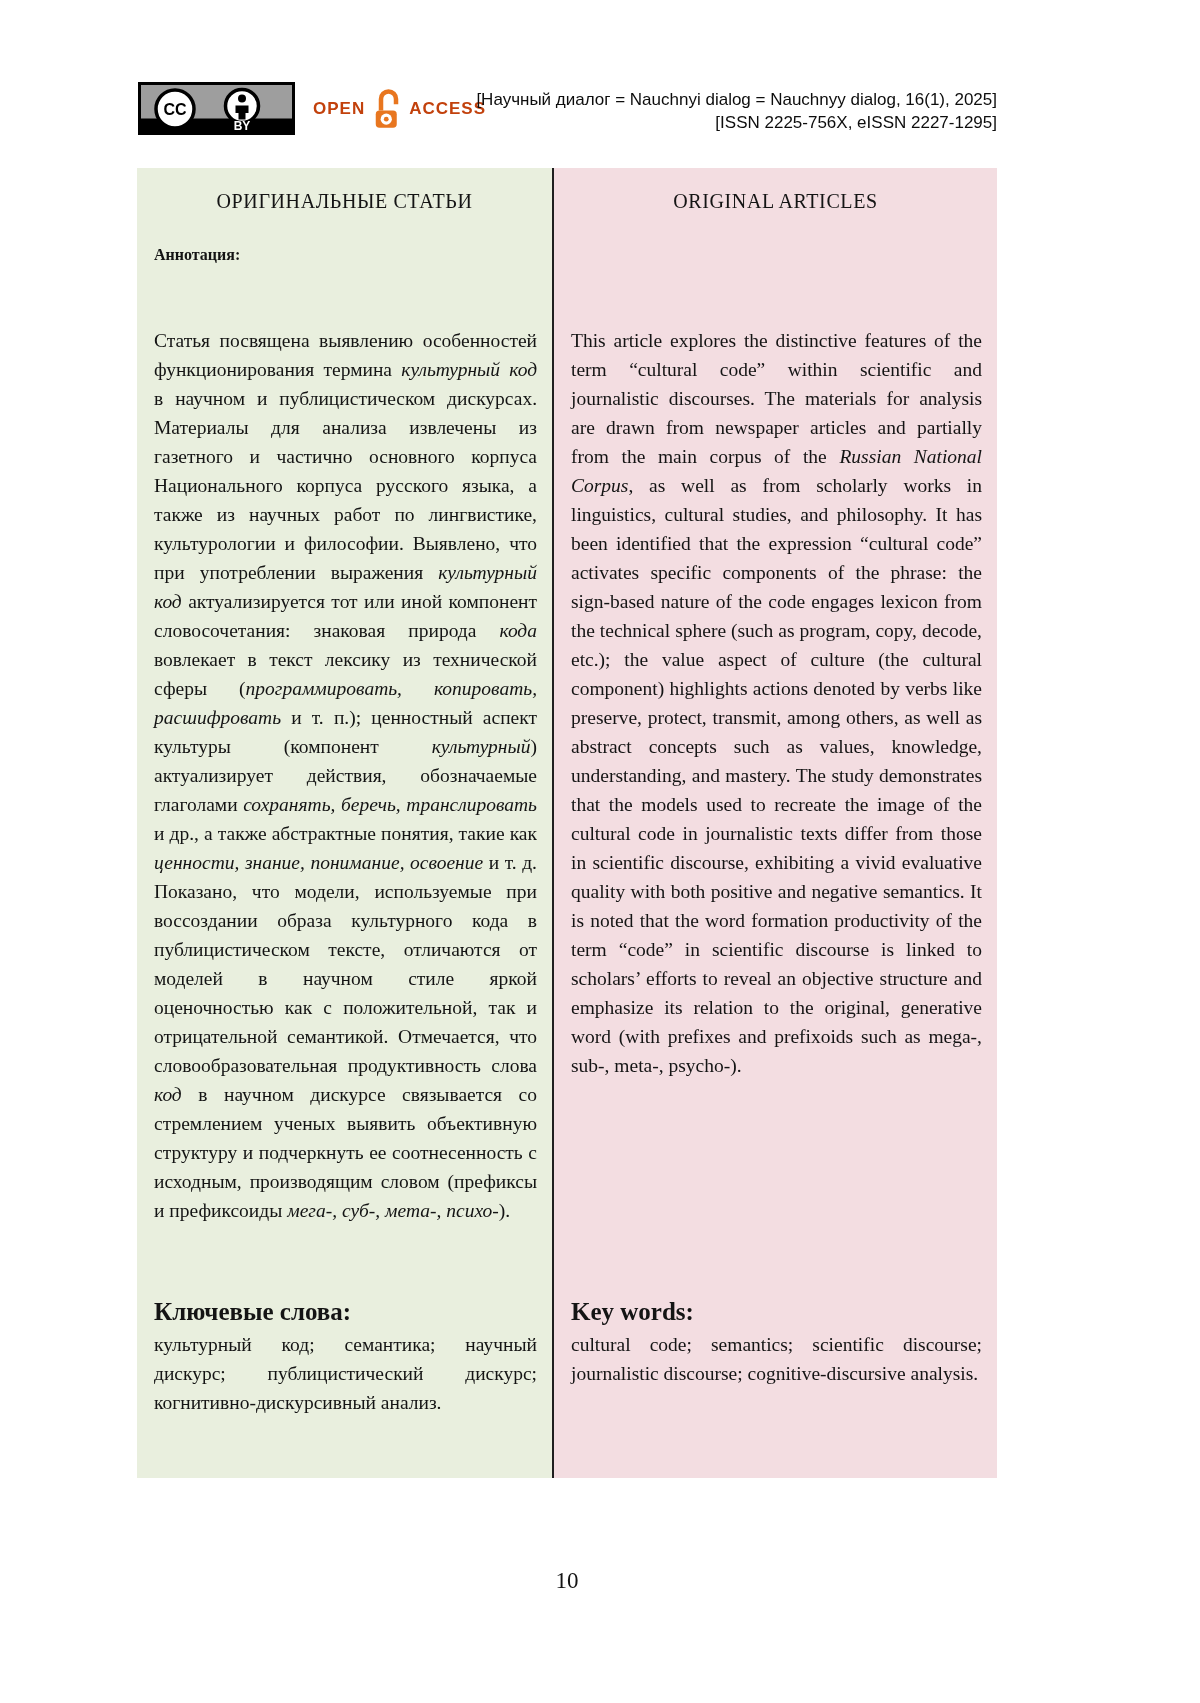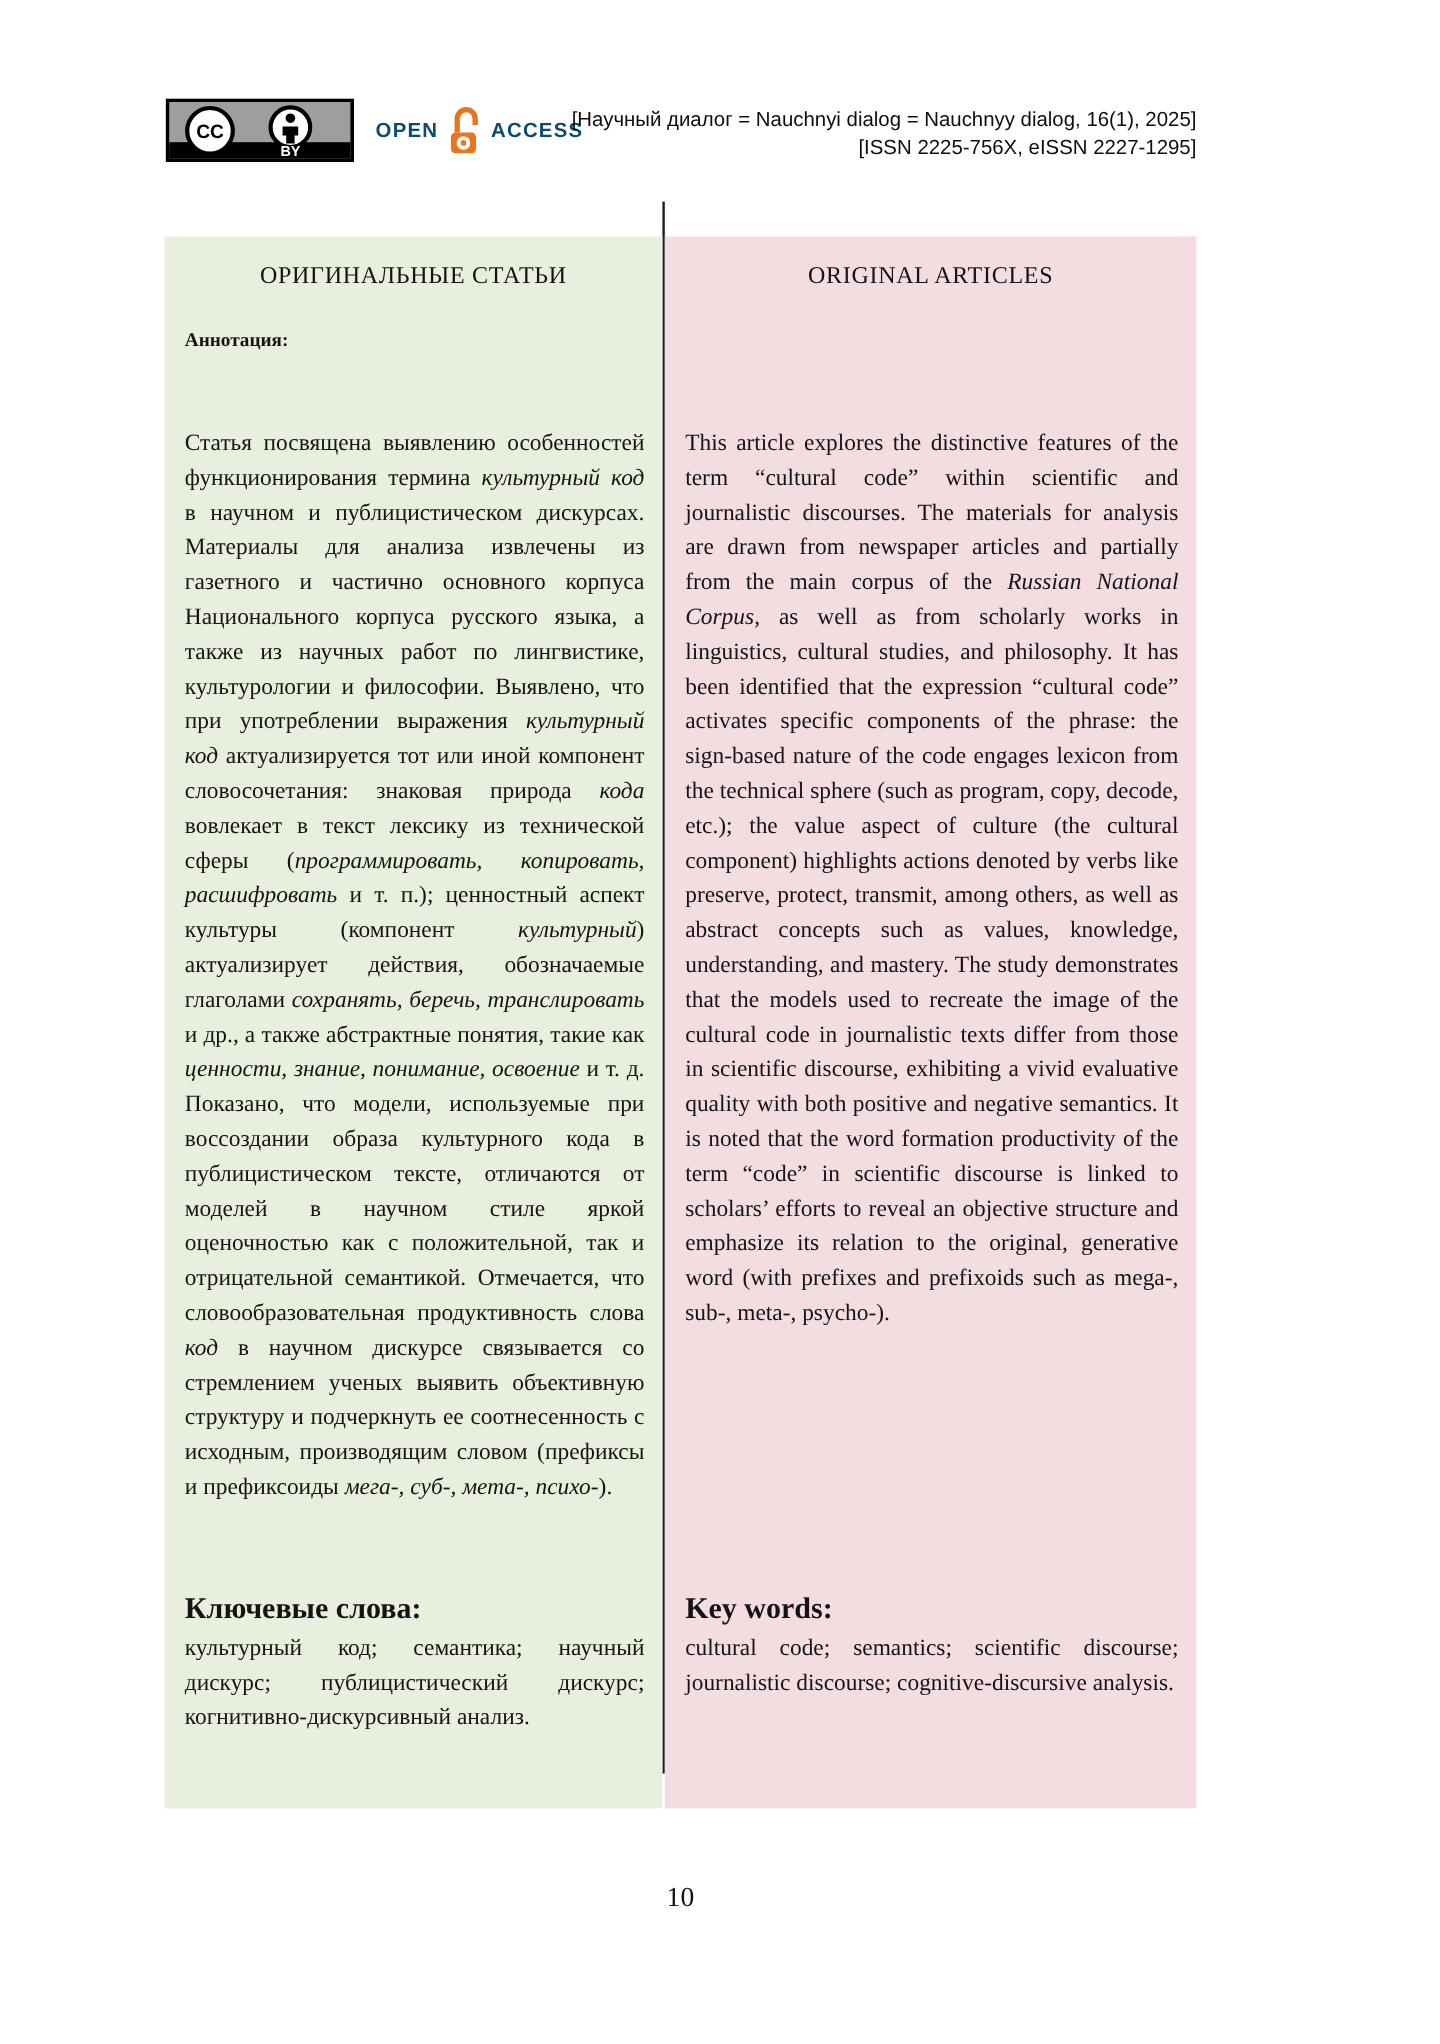--- a/index.html
+++ b/index.html
@@ -3,27 +3,27 @@
 <meta charset="utf-8">
 <style>
   html,body{margin:0;padding:0;background:#ffffff;}
   .page{position:relative;width:1200px;height:1703px;background:#ffffff;
         font-family:"Liberation Serif", serif;color:#141414;overflow:hidden;}
 
   
   .cc-badge{position:absolute;left:138px;top:82px;}
   .oa-logo{position:absolute;left:313px;top:86px;display:flex;align-items:center;gap:7px;}
   .oa-word{font-family:"Liberation Sans",sans-serif;font-weight:bold;font-size:17px;
-           letter-spacing:1px;color:#0c4a6e;}
+           letter-spacing:1px;color:#c2410c;}
   .journal-ref{position:absolute;right:203px;top:88px;text-align:right;
                font-family:"Liberation Sans",sans-serif;font-size:17px;line-height:23px;color:#0d0d0d;}
 
   
   .columns{position:absolute;left:137px;top:168px;width:860px;height:1310px;display:flex;}
-  .col{position:relative;height:100%;margin-top:29px;}
+  .col{position:relative;height:100%;}
   .col-left{width:415px;}
   .col-right{flex:1;padding-left:38px;}
   .divider{width:2px;background:#1f1f1f;}
 
   .col-title{position:absolute;top:22px;left:0;right:0;text-align:center;
              font-size:20px;letter-spacing:0.6px;}
   .sec-label{position:absolute;top:78px;left:17px;right:14px;font-weight:bold;font-size:16px;}
   .abstract{position:absolute;top:158px;left:17px;right:15px;text-align:justify;
             font-size:19.5px;line-height:29px;}
   .kw-label{position:absolute;top:1130px;left:17px;font-weight:bold;font-size:25px;}

